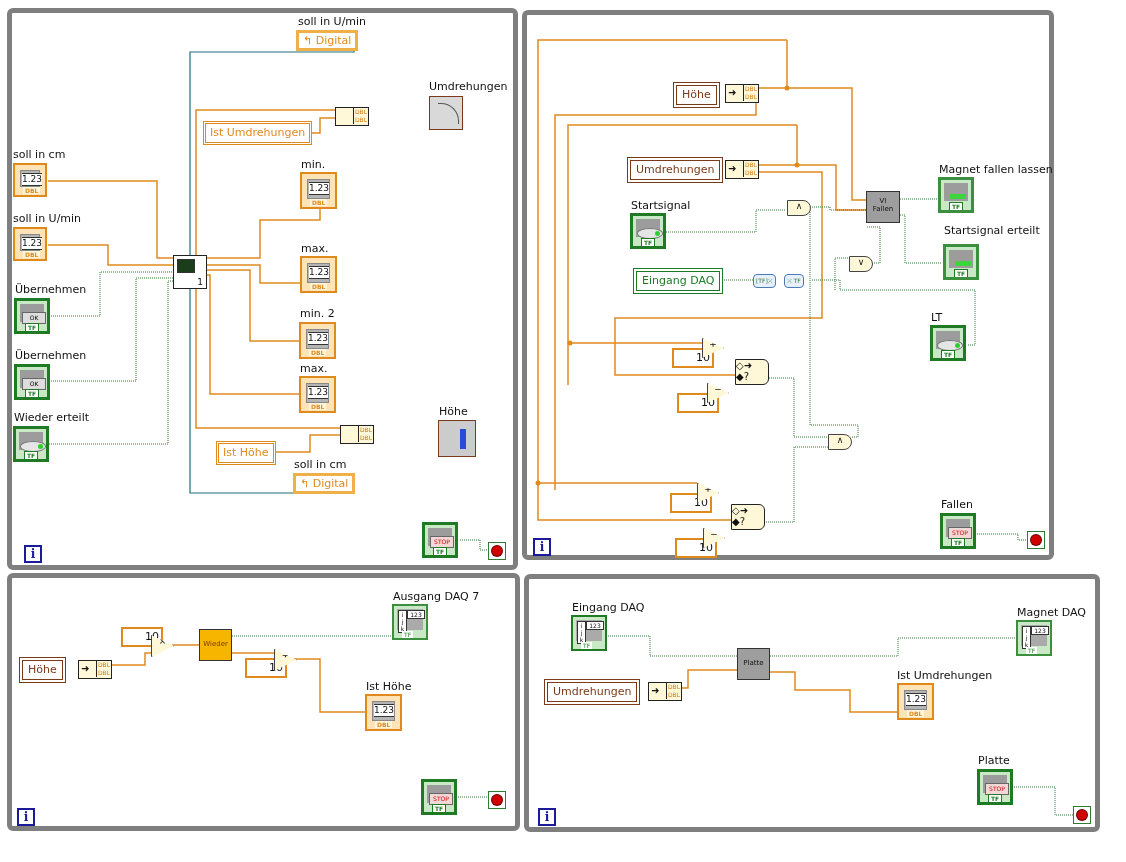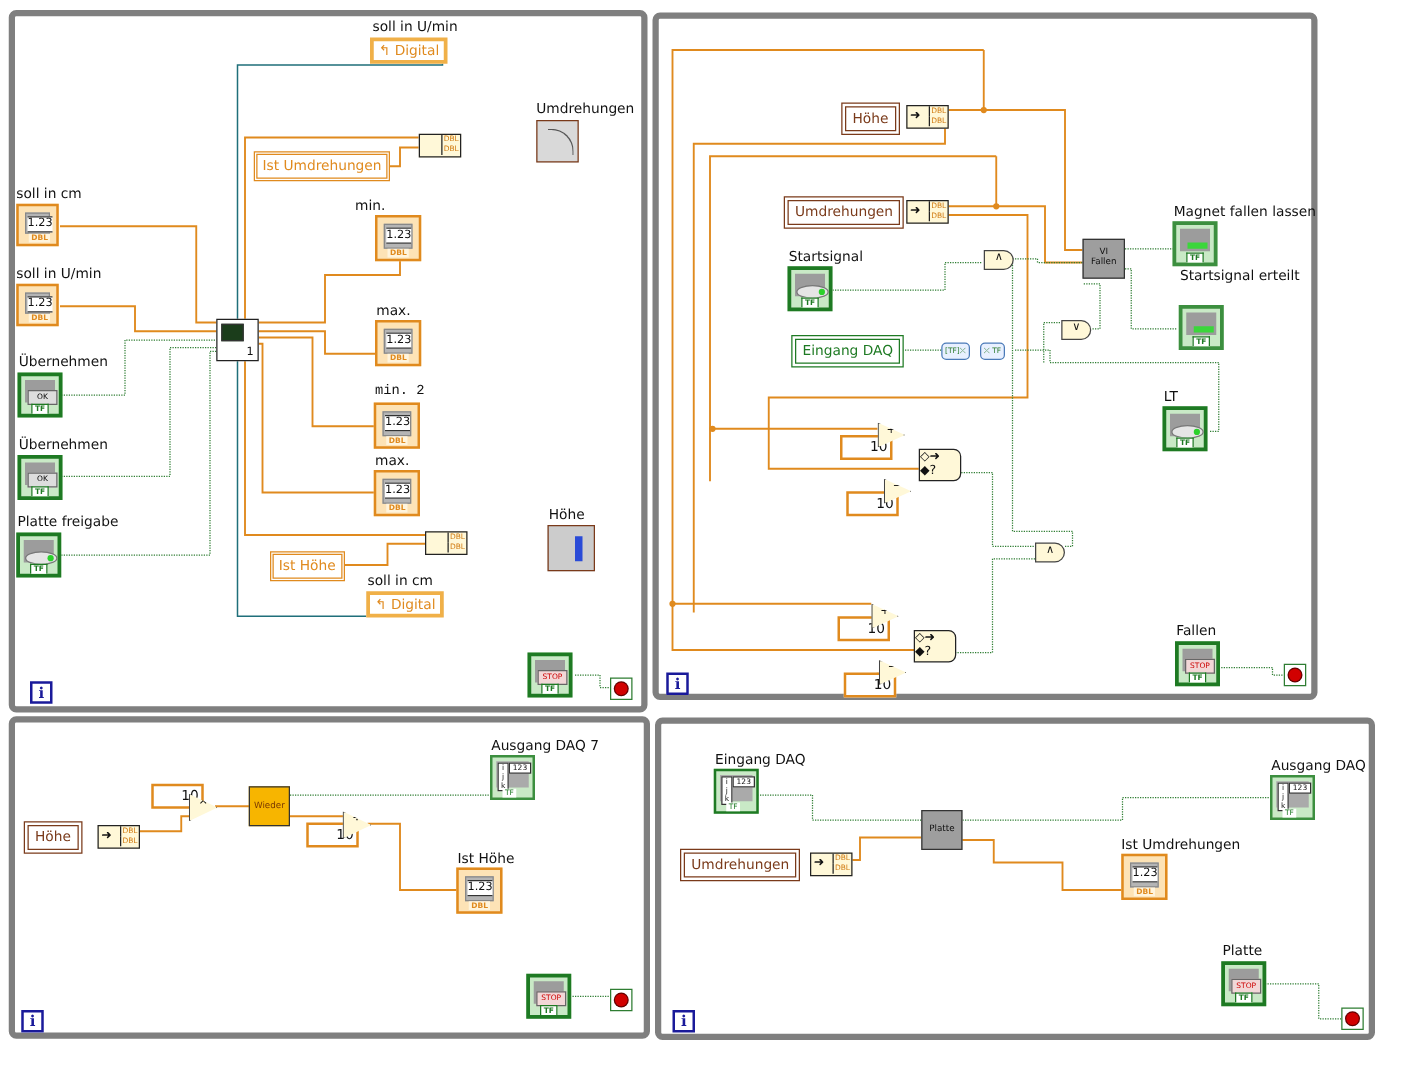--- a/index.html
+++ b/index.html
@@ -148,21 +148,21 @@
     <div class="tf">TF</div>
   </div>
 
 <div class="lbl" style="left:15px;top:349px;">Übernehmen</div>
 <div class="bool" style="left:14px;top:364px;">
     <div class="inner"></div>
     <div class="btn">OK</div>
     <div class="tf">TF</div>
   </div>
 
-<div class="lbl" style="left:14px;top:411px;">Platte freigabe</div>
+<div class="lbl" style="left:14px;top:411px;">Wieder erteilt</div>
 <div class="bool" style="left:13px;top:426px;">
     <div class="inner"></div>
     <div class="led"></div>
     <div class="tf">TF</div>
   </div>
 
 <div class="gen" style="left:173px;top:255px;">
   <div style="position:absolute;left:3px;top:3px;width:16px;height:12px;background:#1b3d1b;border:1px solid #333;"></div>
   <div style="position:absolute;right:3px;bottom:1px;font-size:9px;">1</div>
 </div>
@@ -174,33 +174,33 @@
 <div class="gauge" style="left:429px;top:96px;background:#d9d9d9;">
     <div style="position:absolute;left:8px;top:6px;width:20px;height:20px;border-top:1px solid #555;border-right:1px solid #555;border-radius:0 18px 0 0;"></div>
   </div>
 
 <div class="prop" style="left:335px;top:107px;">
     <div class="d" style="top:0;">DBL</div>
     <div class="d" style="top:8px;">DBL</div>
   </div>
 <div class="lref" style="left:203px;top:121px;">Ist Umdrehungen</div>
 
-<div class="lbl" style="left:284px;top:158px;">min.</div>
+<div class="lbl" style="left:301px;top:158px;">min.</div>
 <div class="num" style="left:300px;top:172px;width:37px;height:37px;">
     <div class="inner"></div>
     <div class="val">1.23</div>
     <div class="dbl">DBL</div>
   </div>
 <div class="lbl" style="left:301px;top:242px;">max.</div>
 <div class="num" style="left:300px;top:256px;width:37px;height:37px;">
     <div class="inner"></div>
     <div class="val">1.23</div>
     <div class="dbl">DBL</div>
   </div>
-<div class="lbl" style="left:300px;top:307px;font-family:Liberation Mono, monospace;">min.  2</div>
+<div class="lbl" style="left:300px;top:307px;">min.  2</div>
 <div class="num" style="left:299px;top:322px;width:37px;height:37px;">
     <div class="inner"></div>
     <div class="val">1.23</div>
     <div class="dbl">DBL</div>
   </div>
 <div class="lbl" style="left:300px;top:362px;">max.</div>
 <div class="num" style="left:299px;top:376px;width:37px;height:37px;">
     <div class="inner"></div>
     <div class="val">1.23</div>
     <div class="dbl">DBL</div>
@@ -261,21 +261,21 @@
     <div style="margin-top:5px;">VI</div>
     <div>Fallen</div>
   </div>
 
 <div class="lbl" style="left:939px;top:163px;">Magnet fallen lassen</div>
 <div class="bool" style="left:938px;top:177px;border-color:#3c8f3f;">
     <div class="inner"></div>
     <div class="bar"></div>
     <div class="tf">TF</div>
   </div>
-<div class="lbl" style="left:944px;top:214px;">Startsignal erteilt</div>
+<div class="lbl" style="left:944px;top:224px;">Startsignal erteilt</div>
 <div class="bool" style="left:943px;top:244px;border-color:#3c8f3f;">
     <div class="inner"></div>
     <div class="bar"></div>
     <div class="tf">TF</div>
   </div>
 <div class="lbl" style="left:931px;top:311px;">LT</div>
 <div class="bool" style="left:930px;top:325px;">
     <div class="inner"></div>
     <div class="led"></div>
     <div class="tf">TF</div>
@@ -347,21 +347,21 @@
   </div>
 
 <div class="ref" style="left:544px;top:679px;">Umdrehungen</div>
 <div class="prop" style="left:648px;top:682px;">
     <div class="arr">➜</div>
     <div class="d" style="top:0;">DBL</div>
     <div class="d" style="top:8px;">DBL</div>
   </div>
 <div class="subvi" style="left:737px;top:648px;width:31px;height:30px;line-height:28px;">Platte</div>
 
-<div class="lbl" style="left:1017px;top:606px;">Ausgang DAQ</div>
+<div class="lbl" style="left:1017px;top:606px;">Magnet DAQ</div>
 <div class="arr-ind" style="left:1016px;top:620px;">
     <div class="in"></div>
     <div class="ijk">i<br>j<br>k</div>
     <div class="n">123</div>
     <div class="tf">TF</div>
   </div>
 <div class="lbl" style="left:897px;top:669px;">Ist Umdrehungen</div>
 <div class="num" style="left:897px;top:683px;width:37px;height:37px;">
     <div class="inner"></div>
     <div class="val">1.23</div>

